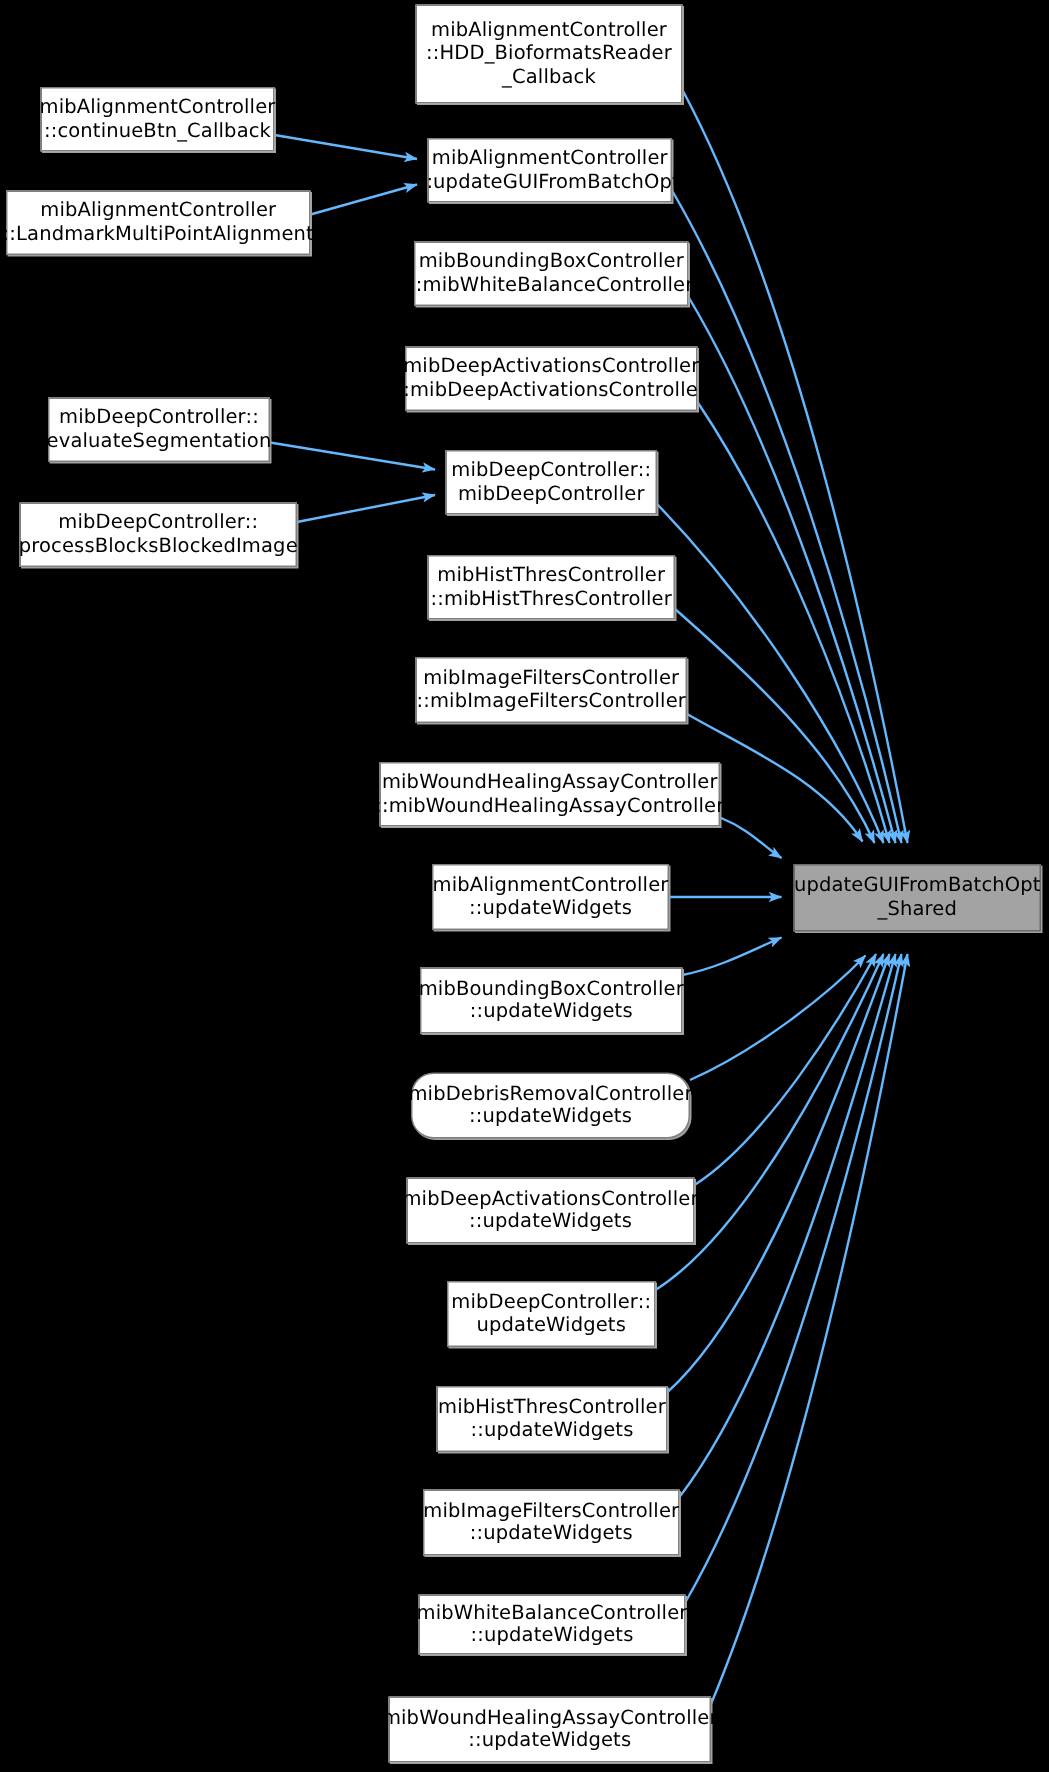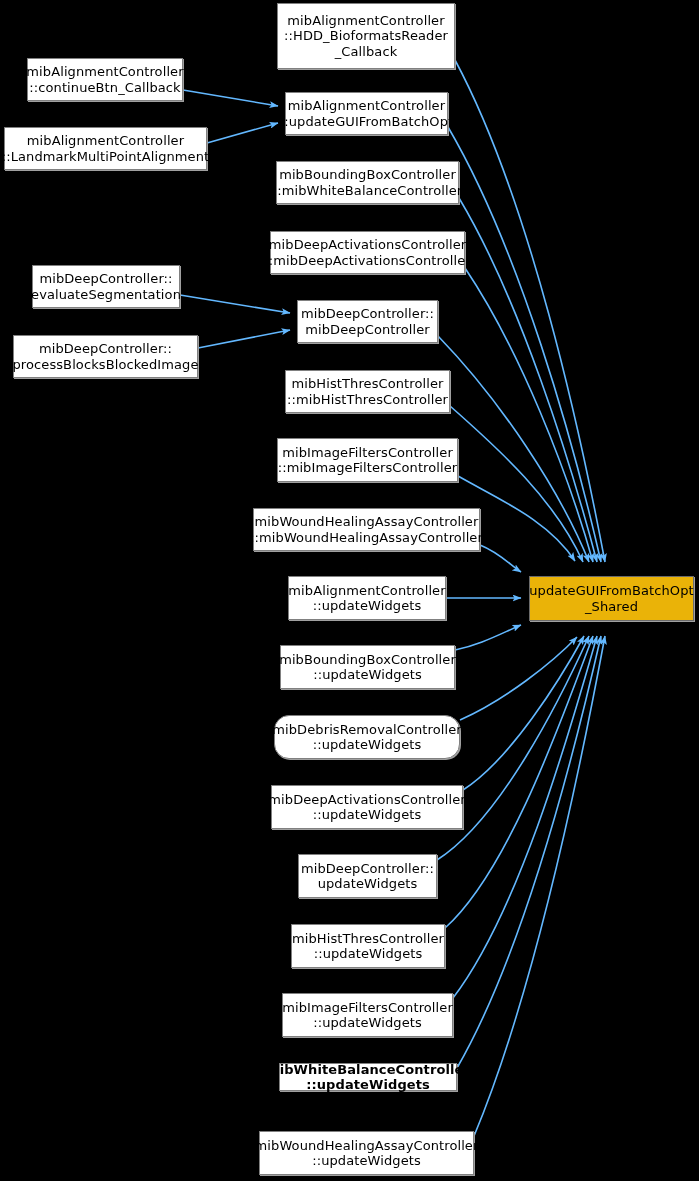--- a/index.html
+++ b/index.html
@@ -32,21 +32,21 @@
     align-items:center;
     justify-content:center;
     text-align:center;
     font-size:13px;
     line-height:15.5px;
     letter-spacing:0.1px;
     box-shadow:1px 1px 0 0 #a0a0a0;
     white-space:pre;
   }
   .node.target{
-    background:#eab308;
+    background:#a3a3a3;
     border:1px solid #6b6b6b;
   }
   .node .ln{display:block;}
 </style>
 </head>
 <body>
 
 <div id="canvas">
   <svg id="edges" viewBox="0 0 699 1181" width="699" height="1181" xmlns="http://www.w3.org/2000/svg">
     <defs>
@@ -91,17 +91,17 @@
       <div class="node" style="left: 285px; top: 370px; width: 165px; height: 43px;"><span class="ln">mibHistThresController</span><span class="ln">::mibHistThresController</span></div>
       <div class="node" style="left: 277px; top: 438px; width: 181px; height: 44px;"><span class="ln">mibImageFiltersController</span><span class="ln">::mibImageFiltersController</span></div>
       <div class="node" style="left: 253px; top: 508px; width: 227px; height: 43px;"><span class="ln">mibWoundHealingAssayController</span><span class="ln">::mibWoundHealingAssayController</span></div>
       <div class="node" style="left: 288px; top: 576px; width: 158px; height: 44px;"><span class="ln">mibAlignmentController</span><span class="ln">::updateWidgets</span></div>
       <div class="node" style="left: 280px; top: 645px; width: 175px; height: 44px;"><span class="ln">mibBoundingBoxController</span><span class="ln">::updateWidgets</span></div>
       <div class="node" style="left: 274px; top: 715px; width: 186px; height: 44px; border-radius: 15px;"><span class="ln">mibDebrisRemovalController</span><span class="ln">::updateWidgets</span></div>
       <div class="node" style="left: 271px; top: 785px; width: 192px; height: 44px;"><span class="ln">mibDeepActivationsController</span><span class="ln">::updateWidgets</span></div>
       <div class="node" style="left: 298px; top: 854px; width: 139px; height: 44px;"><span class="ln">mibDeepController::</span><span class="ln">updateWidgets</span></div>
       <div class="node" style="left: 291px; top: 924px; width: 154px; height: 44px;"><span class="ln">mibHistThresController</span><span class="ln">::updateWidgets</span></div>
       <div class="node" style="left: 282px; top: 993px; width: 171px; height: 44px;"><span class="ln">mibImageFiltersController</span><span class="ln">::updateWidgets</span></div>
-      <div class="node" style="left: 279px; top: 1063px; width: 178px; height: 28px; font-weight: bold;"><span class="ln">mibWhiteBalanceController</span><span class="ln">::updateWidgets</span></div>
+      <div class="node" style="left: 279px; top: 1063px; width: 178px; height: 40px;"><span class="ln">mibWhiteBalanceController</span><span class="ln">::updateWidgets</span></div>
       <div class="node" style="left: 259px; top: 1131px; width: 215px; height: 44px;"><span class="ln">mibWoundHealingAssayController</span><span class="ln">::updateWidgets</span></div>
       <div class="node target" style="left: 529px; top: 576px; width: 165px; height: 45px;"><span class="ln">updateGUIFromBatchOpt</span><span class="ln">_Shared</span></div>
     </div>
 </div>
 
 </body></html>

